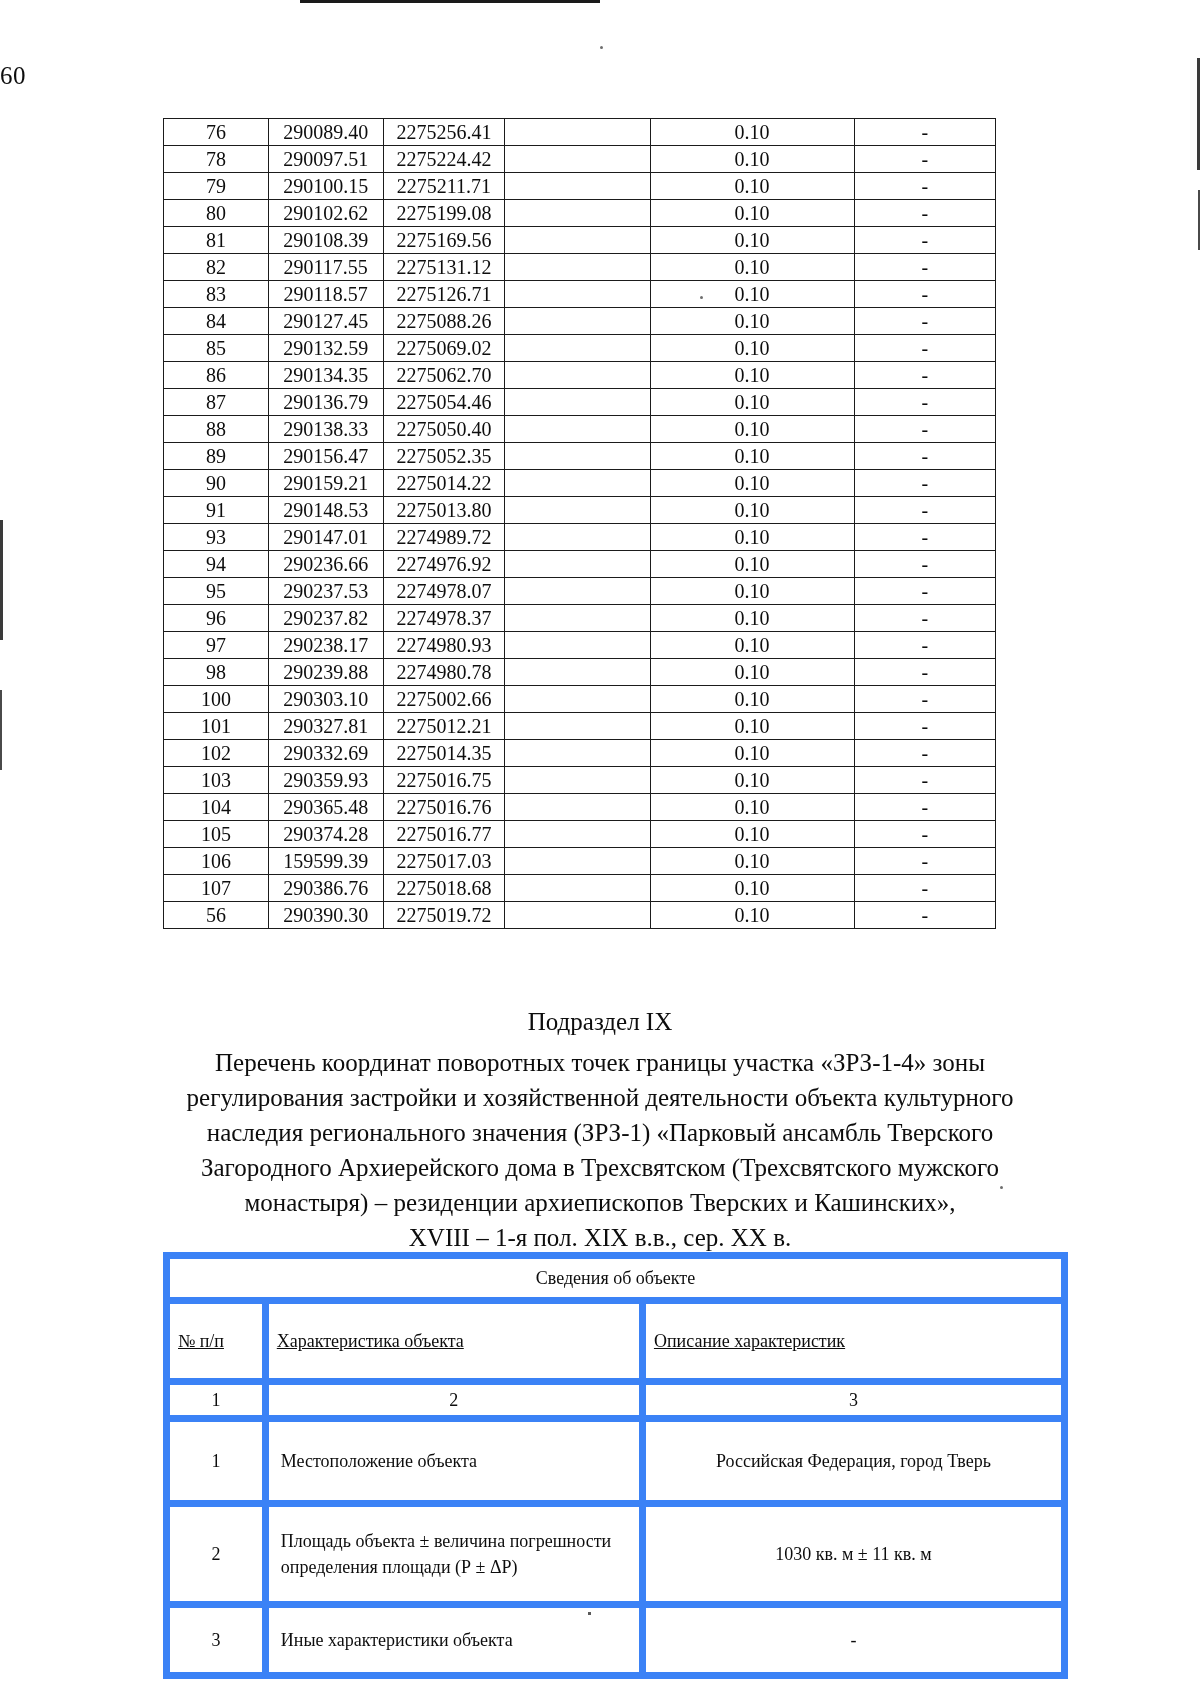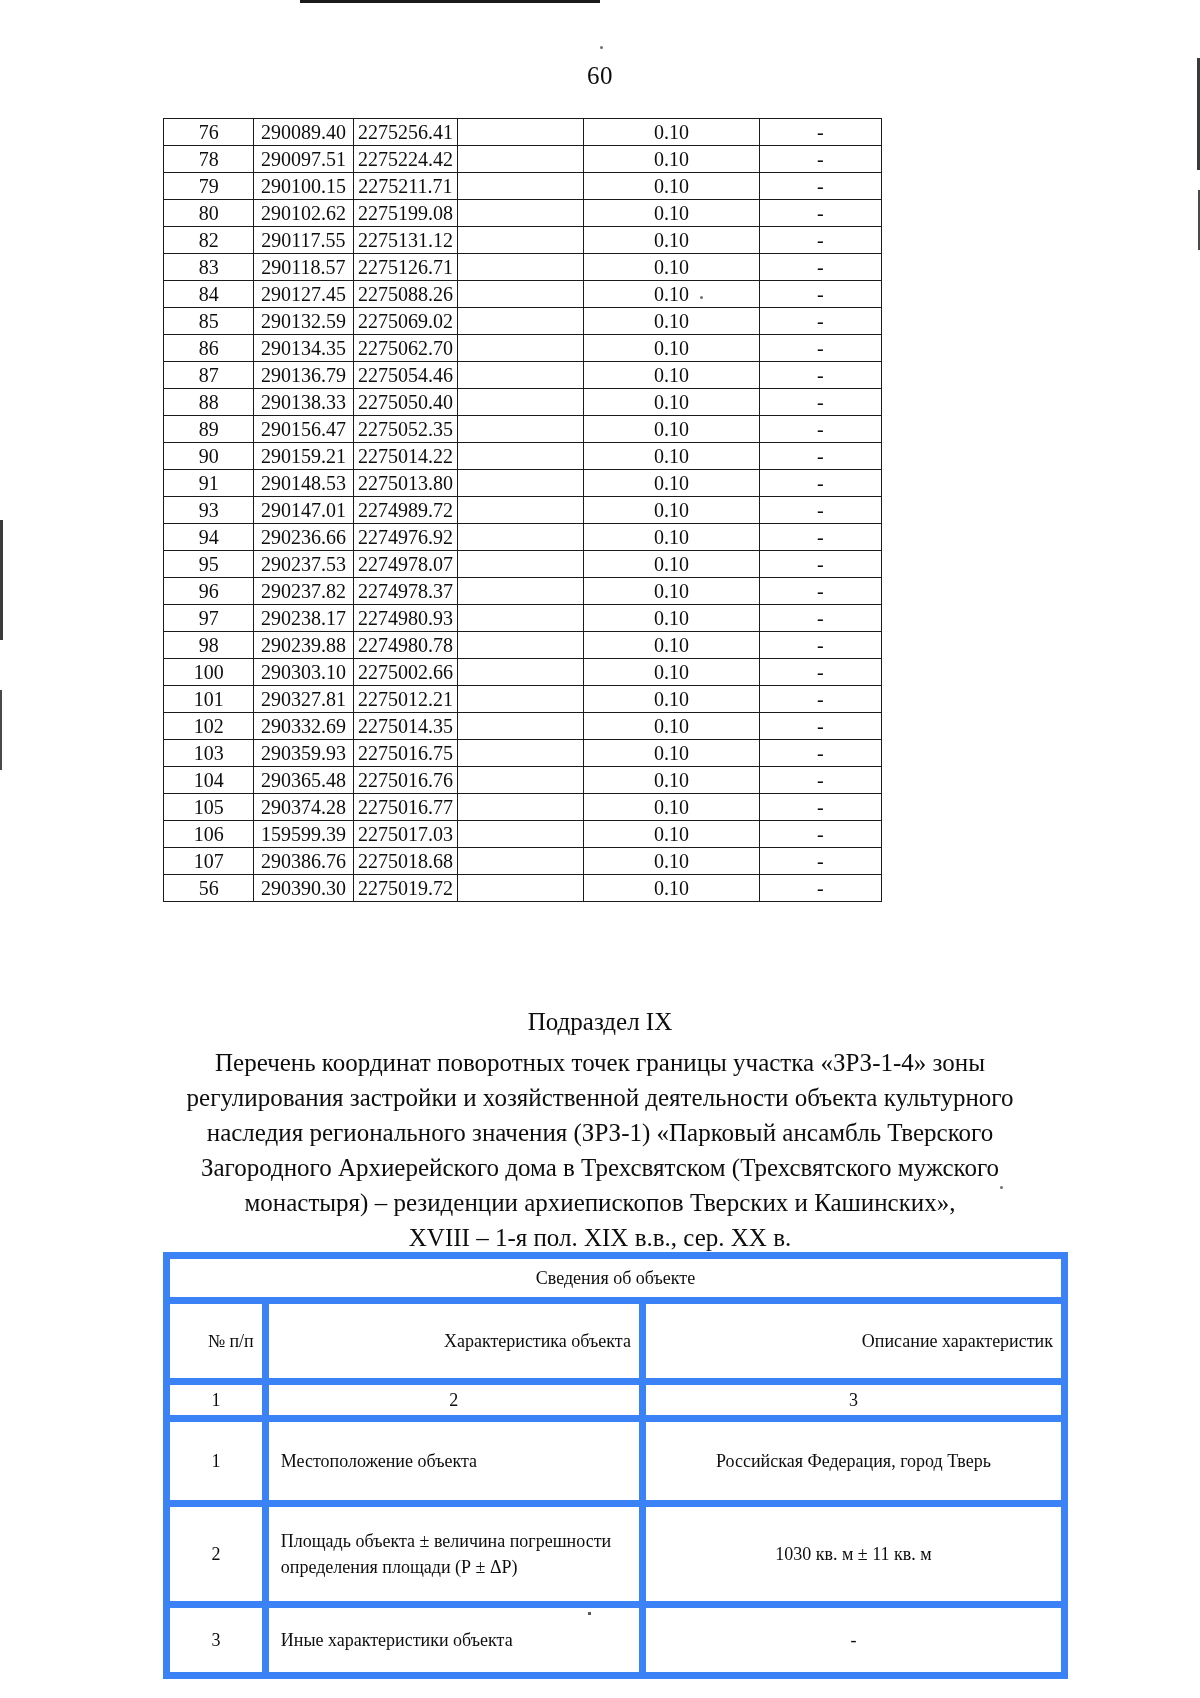--- a/index.html
+++ b/index.html
@@ -61,31 +61,30 @@
     background: #6e6e6e;
     border-radius: 50%;
   }
 
   
   .page-number {
     position: absolute;
     top: 62px;
     left: 0;
     width: 1200px;
-    text-align: center;
     font-size: 25px;
     letter-spacing: 0.5px;
   }
 
   
   .coord-table-wrap {
     position: absolute;
     left: 163px;
     top: 118px;
-    width: 719px;
+    width: 833px;
   }
   table.coords {
     border-collapse: collapse;
     width: 100%;
     table-layout: fixed;
   }
   table.coords td {
     border: 1px solid #1b1b1b;
     height: 26px;
     font-size: 20px;
@@ -142,22 +141,23 @@
     padding: 6px 8px;
     vertical-align: middle;
     line-height: 26px;
   }
   .info-title-cell {
     text-align: center;
     height: 30px;
     padding: 4px 0 !important;
   }
   .info-hdr {
-    text-align: right;
+    text-align: left;
     height: 62px;
+    text-decoration: underline;
   }
   .info-numrow td {
     text-align: center;
     height: 26px;
     padding: 2px 0 !important;
   }
   .w-np   { width: 11.0%; }
   .w-char { width: 42.0%; }
   .w-desc { width: 47.0%; }
   .cell-center { text-align: center; }
@@ -222,20 +222,28 @@
           <td>290100.15</td>
           <td>2275211.71</td>
           <td class="blankmid">&nbsp;</td>
           <td>0.10</td>
           <td>-</td>
         </tr>
         <tr>
           <td>80</td>
           <td>290102.62</td>
           <td>2275199.08</td>
+          <td class="blankmid">&nbsp;</td>
+          <td>0.10</td>
+          <td>-</td>
+        </tr>
+        <tr>
+          <td>81</td>
+          <td>290108.39</td>
+          <td>2275169.56</td>
           <td class="blankmid">&nbsp;</td>
           <td>0.10</td>
           <td>-</td>
         </tr>
         <tr>
           <td>82</td>
           <td>290117.55</td>
           <td>2275131.12</td>
           <td class="blankmid">&nbsp;</td>
           <td>0.10</td>

